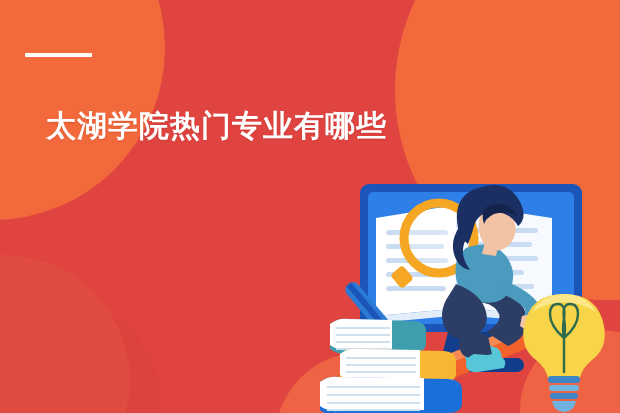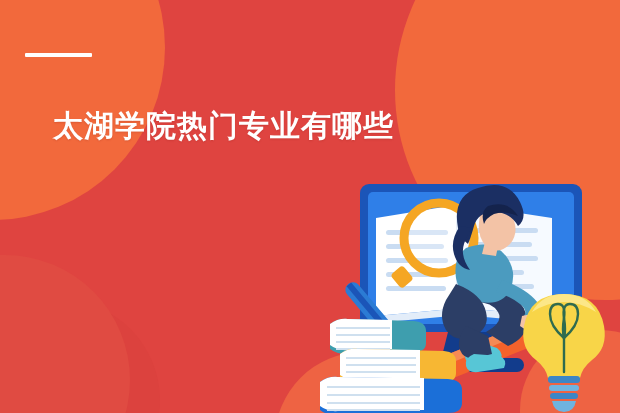--- a/index.html
+++ b/index.html
@@ -52,21 +52,21 @@
   }
 
   
   #rule{
     position:absolute;left:25px;top:53px;
     width:67px;height:4px;background:#FFFFFF;border-radius:1px;
   }
 
   
   #title{
-    position:absolute;left:53px;top:108px;
+    position:absolute;left:46px;top:108px;
     font-size:30px;line-height:36px;
     font-weight:700;color:#FFFFFF;
     letter-spacing:1px;
     white-space:nowrap;
     text-shadow:0 1px 2px rgba(120,20,10,.18);
   }
 
   
   #art{position:absolute;left:316px;top:176px;width:304px;height:237px;}
   #art svg{display:block;width:100%;height:100%;}

